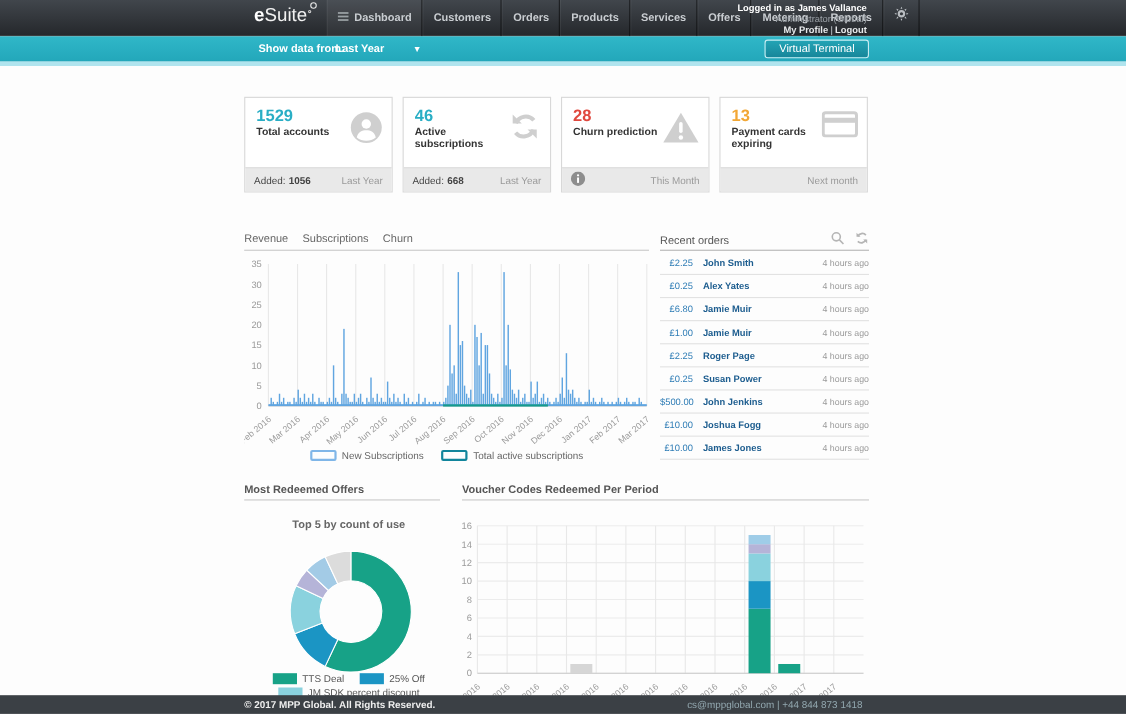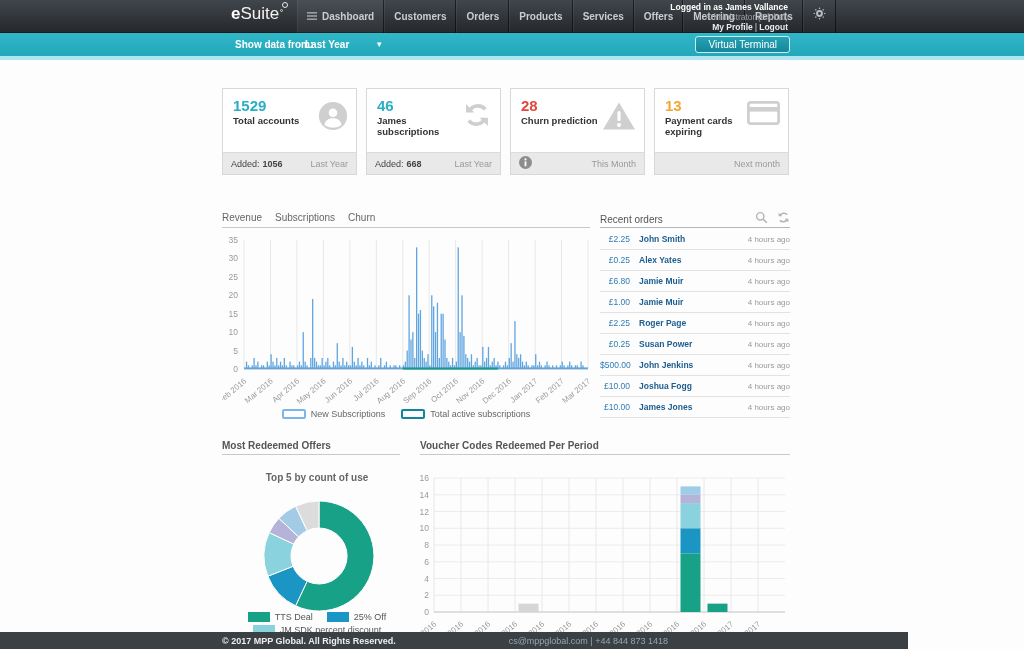--- a/index.html
+++ b/index.html
@@ -86,21 +86,21 @@
   #donut-chart { position:absolute; left:222px; top:488px; }
   .donut-legend-row { position:absolute; left:212px; width:210px; display:flex;
     justify-content:center; gap:14px; }
   .dl-row1 { top:612px; } .dl-row2 { top:625px; }
   .dl-item { display:flex; align-items:center; gap:5px; cursor:pointer; }
   .dl-swatch { width:22px; height:10px; }
   .dl-label { font-size:9px; color:#555; }
   #voucher-chart { position:absolute; left:412px; top:468px; }
 
   
-  .footer { position:absolute; left:0; top:632px; width:908px; height:17px;
+  .footer { position:absolute; left:0; top:632px; width:1024px; height:17px;
     background:#3b4045; display:flex; align-items:center; }
   .footer-left { margin-left:222px; font-size:9px; font-weight:bold; color:#eeeeee; }
   .footer-right { margin-left:auto; margin-right:240px; font-size:9px; color:#93a8b0; }
 
   svg text { font-family:"Liberation Sans", sans-serif; }
 </style>
 </head>
 <body>
 
 <div class="page">
@@ -185,21 +185,21 @@
         </div>
         <div class="card-footer">
           <span class="fl">Added:</span>
           <span class="flv">1056</span>
           <span class="fr">Last Year</span>
         </div>
       </div>
       <div class="card">
         <div class="card-body">
           <div class="card-value" style="color: rgb(41, 174, 197);">46</div>
-          <div class="card-label">James subscriptions</div>
+          <div class="card-label">Active subscriptions</div>
           <span class="card-icon"><svg width="30" height="28" viewBox="0 0 32 32">
               <g fill="none" stroke="#cfcfcf" stroke-width="4.2">
                 <path d="M25.5 9.5a11 11 0 0 0-18.6 3"></path>
                 <path d="M6.5 22.5a11 11 0 0 0 18.6-3"></path>
               </g>
               <path d="M3.5 3.5v9.5h9.5z" fill="#cfcfcf"></path>
               <path d="M28.5 28.5V19h-9.5z" fill="#cfcfcf"></path>
             </svg></span>
         </div>
         <div class="card-footer">

